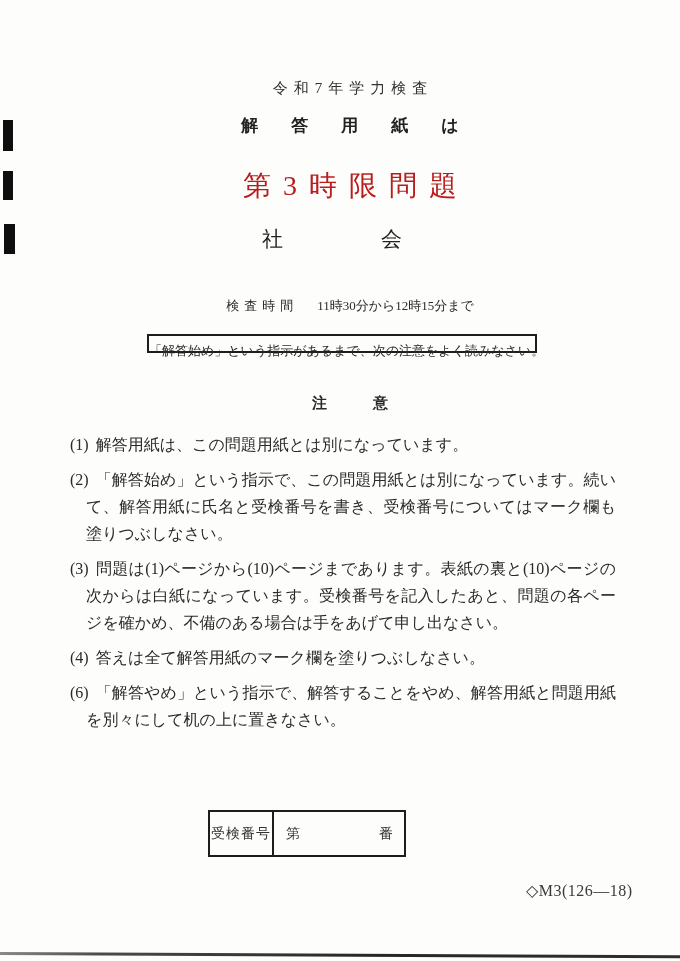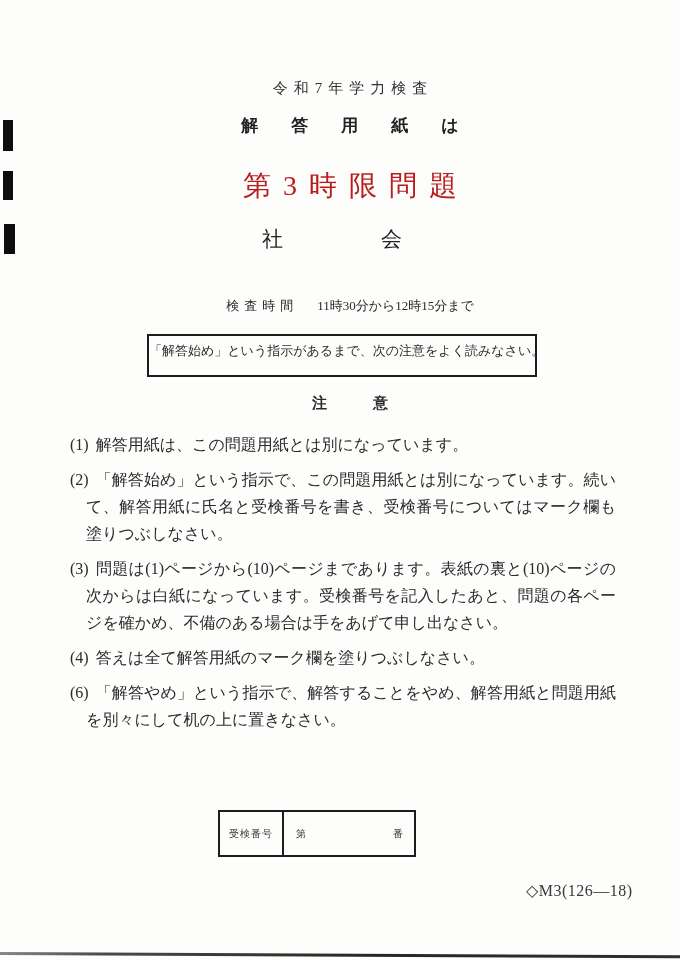--- a/index.html
+++ b/index.html
@@ -32,43 +32,43 @@
 
   .subject      { top: 225px; font-size: 21px; color: #222; margin-left: -18px; }
   .subject span      { letter-spacing: 98px; margin-right: -98px; }
 
   .exam-time    { top: 297px; font-size: 13px; }
   .exam-time .label { letter-spacing: 5px; margin-right: -5px; text-align: center; }
   .exam-time .value { margin-left: 24px; }
 
   .notice-box {
     position: absolute; left: 147px; top: 334px;
-    width: 390px; height: 43px;
+    width: 390px; height: 19px;
     border: 2px solid #1d1d1d; box-sizing: border-box;
     text-align: center; font-size: 13px; line-height: 30px;
     white-space: nowrap;
   }
 
   .attention { top: 394px; font-size: 15px; font-weight: bold; }
   .attention span { letter-spacing: 46px; margin-right: -46px; }
 
   .instructions {
     position: absolute; left: 70px; top: 431px; width: 546px;
     margin: 0; padding: 0; list-style: none;
     font-size: 16px; line-height: 27px;
     text-align: justify;
   }
   .inst { padding-left: 16px; text-indent: -16px; margin: 0 0 8px 0; }
   .inst .marker { margin-right: 7px; }
 
   .exam-no-box {
-    position: absolute; left: 218px; top: 810px;
+    position: absolute; left: 208px; top: 810px;
     width: 198px; height: 47px;
     border: 2px solid #1d1d1d; box-sizing: border-box;
-    display: flex; font-size: 10px; color: #333; text-align: center;
+    display: flex; font-size: 14px; color: #333; text-align: center;
   }
   .exam-no-label {
     width: 64px; border-right: 2px solid #1d1d1d; box-sizing: border-box;
     display: flex; align-items: center; justify-content: center;
     letter-spacing: 1px; white-space: nowrap;
   }
   .exam-no-value {
     flex: 1; display: flex; align-items: center; justify-content: space-between;
     padding: 0 11px 0 12px;
   }

